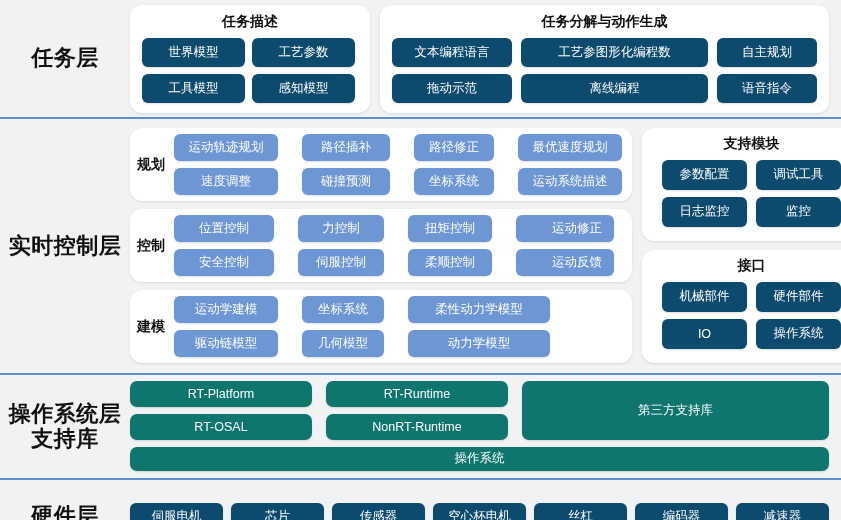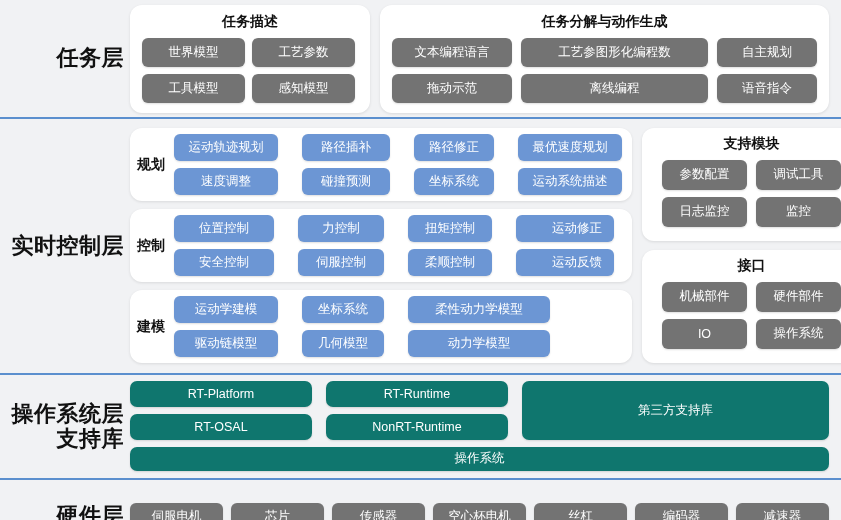--- a/index.html
+++ b/index.html
@@ -8,21 +8,21 @@
     background:#f1f2f4;
     font-family:"Liberation Sans","DejaVu Sans",sans-serif;
     overflow:hidden;
   }
   .page{position:relative;width:841px;height:520px;background:#f1f2f4;}
 
   
   .layer{position:absolute;left:0;width:841px;display:flex;align-items:center;box-sizing:border-box;}
   .layer-label{
     width:130px;flex:0 0 130px;
-    text-align:right;
+    text-align:center;
     font-weight:bold;color:#111;
     font-size:22px;line-height:1.12;
     letter-spacing:.5px;
     padding:0 6px;box-sizing:border-box;
   }
   .layer-body{flex:1;display:flex;box-sizing:border-box;}
 
   .divider{position:absolute;left:0;width:841px;height:2px;background:#5b8fce;}
 
   
@@ -37,21 +37,21 @@
   }
 
   
   .chip{
     display:flex;align-items:center;justify-content:center;
     border-radius:6px;color:#fff;font-size:12.5px;
     box-sizing:border-box;text-align:center;
     box-shadow:0 1px 2px rgba(0,0,0,.13);
     white-space:nowrap;
   }
-  .chip.orange{background:#737373;text-align:right;}
+  .chip.orange{background:#0c4a6e;text-align:right;}
   .chip.blue{background:#6c96d4;}
   .chip.gray{background:#0f766e;border-radius:7px;}
 
   
   #task-layer{top:0;height:117px;}
   #task-layer .layer-body{padding:8px 12px 8px 0;gap:10px;}
   #task-desc-card{width:240px;padding:8px 12px 10px;display:flex;flex-direction:column;}
   #task-decomp-card{flex:1;padding:8px 12px 10px;display:flex;flex-direction:column;}
   .chip-grid{display:flex;flex-wrap:wrap;gap:7px;margin-top:7px;}
   #task-desc-card .chip{width:103px;height:29px;}

